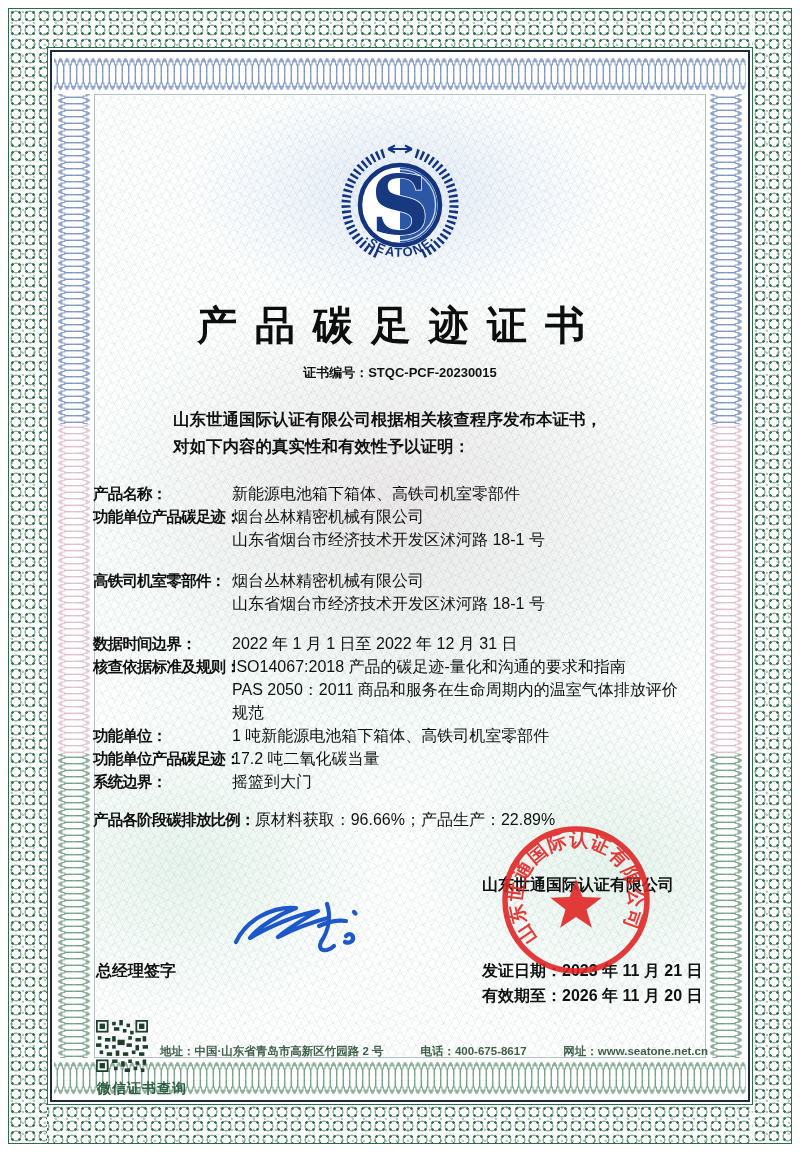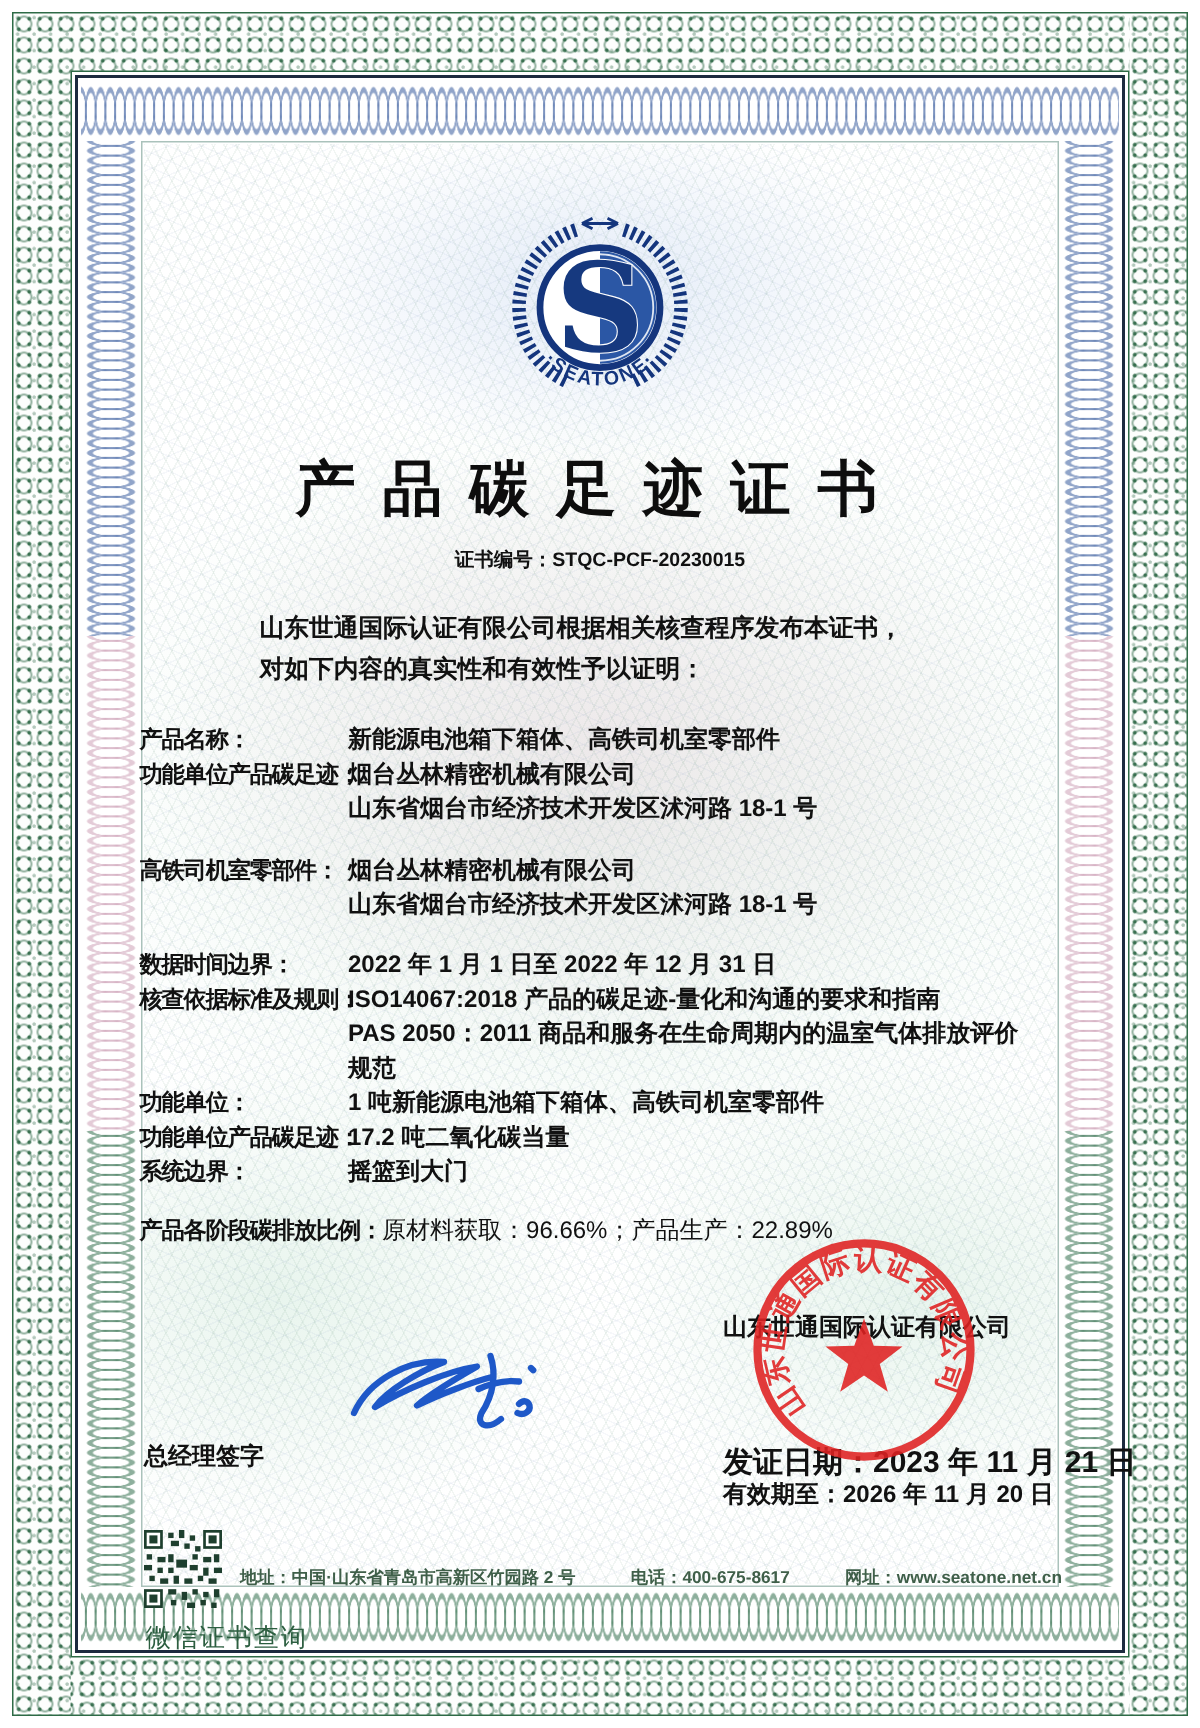--- a/index.html
+++ b/index.html
@@ -63,36 +63,36 @@
   .content{position:absolute;inset:0;z-index:2;}
   .logo{left:300px;top:140px;width:200px;height:120px;}
   .title{left:0;right:0;top:298px;text-align:center;font-size:40px;font-weight:700;
          letter-spacing:18px;color:#0d0d0d;}
   .certno{left:0;right:0;top:364px;text-align:center;font-size:13px;font-weight:700;}
   .intro{left:173px;top:406px;width:480px;font-size:16.5px;font-weight:700;line-height:27px;}
 
   .fields{left:93px;top:482px;width:632px;font-size:16px;line-height:23px;}
   .row{display:flex;}
   .row .lab{flex:none;width:139px;font-weight:700;font-size:15.5px;letter-spacing:-0.8px;white-space:nowrap;}
-  .row .val{flex:1;font-weight:bold;}
+  .row .val{flex:1;}
   .gap18{margin-top:18px;}
   .gap17{margin-top:17px;}
 
   .emission{left:93px;top:810px;font-size:16px;}
   .emission .lab{font-weight:700;font-size:15.5px;letter-spacing:-0.8px;}
 
   .company{left:482px;top:875px;font-size:16px;font-weight:700;z-index:3;}
-  .issue{left:482px;top:961px;font-size:20px;font-weight:700;z-index:3;text-align:right;}
+  .issue{left:482px;top:961px;font-size:16px;font-weight:700;z-index:3;text-align:right;}
   .valid{left:482px;top:986px;font-size:16px;font-weight:700;z-index:3;}
   .sig-caption{left:96px;top:961px;font-size:16px;font-weight:700;}
   .signature{left:230px;top:896px;width:132px;height:64px;z-index:3;}
   .seal{left:498px;top:822px;width:156px;height:156px;z-index:5;opacity:.88;}
 
   .qr{left:96px;top:1018px;width:52px;height:56px;z-index:3;}
-  .qr-caption{left:97px;top:1080px;font-size:17px;font-weight:400;color:#2c5e40;letter-spacing:1px;z-index:3;}
+  .qr-caption{left:97px;top:1080px;font-size:14px;font-weight:700;color:#2c5e40;letter-spacing:1px;z-index:3;}
   .footer-line{left:160px;top:1044px;width:548px;display:flex;justify-content:space-between;
                font-size:11.5px;font-weight:700;color:#3f5f49;z-index:3;}
 </style>
 </head>
 <body>
 
 <div class="abs ornate o-top"></div>
 <div class="abs ornate o-bottom"></div>
 <div class="abs ornate o-left"></div>
 <div class="abs ornate o-right"></div>

